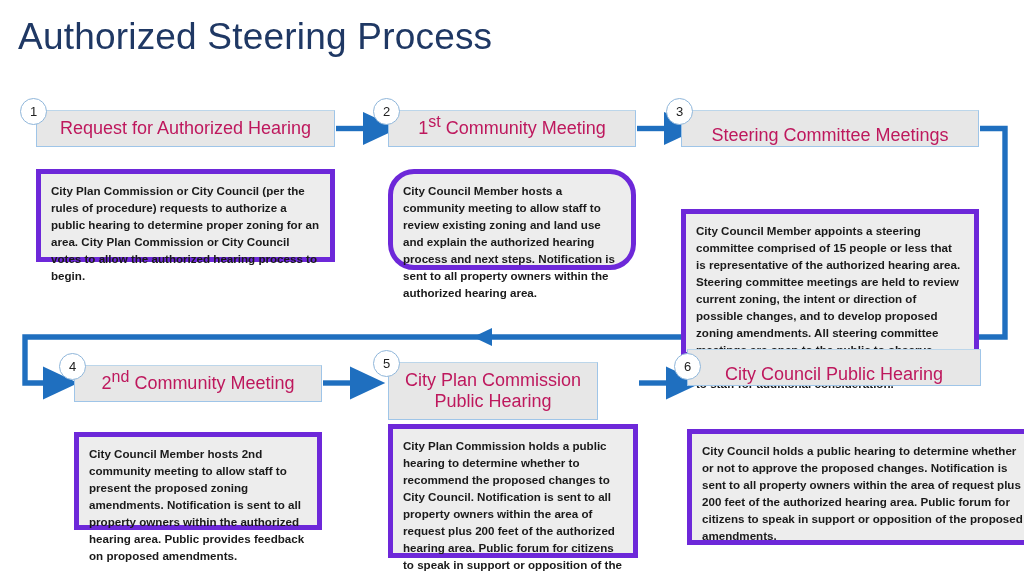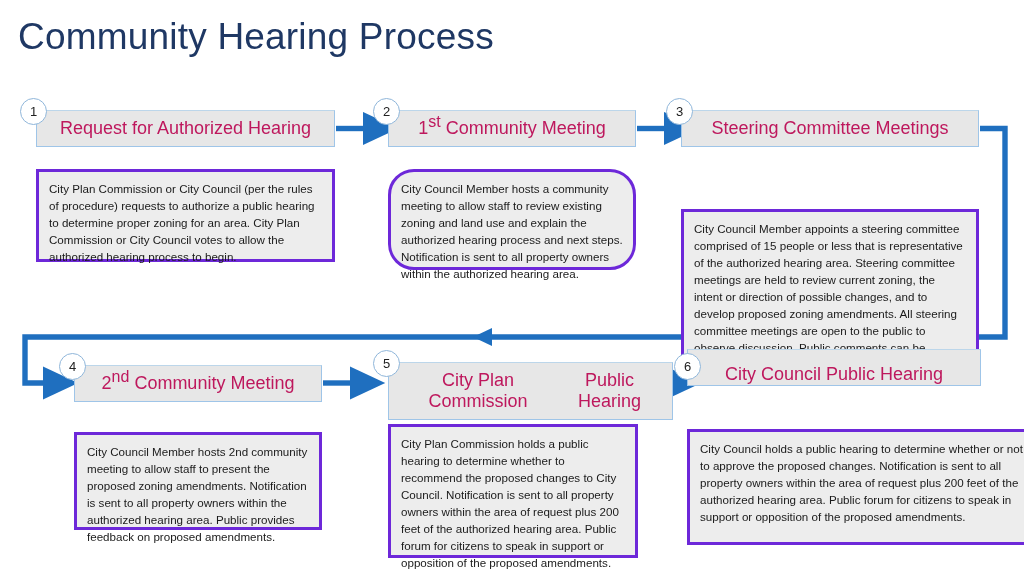--- a/index.html
+++ b/index.html
@@ -79,25 +79,26 @@
     font-size: 13px;
     display: flex;
     align-items: center;
     justify-content: center;
     z-index: 5;
   }
   .step-desc {
     position: absolute;
     box-sizing: border-box;
     background: #ededed;
-    border: 3px solid #6d28d9;
+    border: 5px solid #6d28d9;
     color: #1a1a1a;
     font-size: 11.6px;
     line-height: 1.47;
     padding: 8px 10px 6px 10px;
+    font-weight: bold;
   }
 
   
   .watermark {
     position: absolute;
     right: 6px;
     bottom: 5px;
     background: #8d8d8d;
     border-radius: 9px;
     padding: 2px 13px 4px 13px;
@@ -107,21 +108,21 @@
     letter-spacing: -0.4px;
     text-shadow: 1px 1px 1px rgba(0,0,0,0.45);
     z-index: 20;
   }
 </style>
 </head>
 <body>
 
 <div id="canvas">
 
-  <div class="page-title">Community Hearing Process</div>
+  <div class="page-title">Authorized Steering Process</div>
 
   <svg class="connectors" viewBox="0 0 1024 575" width="1024" height="575">
     <defs>
       <marker id="arrowR" markerWidth="7" markerHeight="7" refX="1" refY="3.1" orient="auto" markerUnits="strokeWidth">
         <path d="M0,0 L6.6,3.1 L0,6.2 z" fill="#1F6FBF"></path>
       </marker>
     </defs>
 
     <line x1="336" y1="128.5" x2="368" y2="128.5" stroke="#1F6FBF" stroke-width="5.4" marker-end="url(#arrowR)"></line>
 
@@ -154,21 +155,21 @@
     </div>
     <div class="step-badge" style="left:373px; top:98px;">
       <span>2</span>
     </div>
     <div class="step-desc" style="left:388px; top:169px; width:248px; height:101px;border-radius:26px;">
       <span>City Council Member hosts a community meeting to allow staff to review existing zoning and land use and explain the authorized hearing process and next steps. Notification is sent to all property owners within the authorized hearing area.</span>
     </div>
   </div>
 
   <div class="step">
-    <div class="step-header" style="left:681px; top:110px; width:298px; height:37px;">
+    <div class="step-header" style="left:681px; top:110px; width:298px; height:37px;align-items:flex-end;">
       <span>Steering Committee Meetings</span>
     </div>
     <div class="step-badge" style="left:666px; top:98px;">
       <span>3</span>
     </div>
     <div class="step-desc" style="left:681px; top:169px; width:298px; height:148px;margin-top:40px;">
       <span>City Council Member appoints a steering committee comprised of 15 people or less that is representative of the authorized hearing area. Steering committee meetings are held to review current zoning, the intent or direction of possible changes, and to develop proposed zoning amendments. All steering committee meetings are open to the public to observe discussion. Public comments can be submitted to staff for additional consideration.</span>
     </div>
   </div>
 
@@ -178,21 +179,21 @@
     </div>
     <div class="step-badge" style="left:59px; top:353px;">
       <span>4</span>
     </div>
     <div class="step-desc" style="left:74px; top:432px; width:248px; height:98px;">
       <span>City Council Member hosts 2nd community meeting to allow staff to present the proposed zoning amendments. Notification is sent to all property owners within the authorized hearing area. Public provides feedback on proposed amendments.</span>
     </div>
   </div>
 
   <div class="step">
-    <div class="step-header" style="left:388px; top:362px; width:285px; height:58px; flex-direction:row;">
+    <div class="step-header" style="left:388px; top:362px; width:210px; height:58px; flex-direction:column;">
       <span>City Plan Commission</span>
       <span>Public Hearing</span>
     </div>
     <div class="step-badge" style="left:373px; top:350px;">
       <span>5</span>
     </div>
     <div class="step-desc" style="left:388px; top:424px; width:250px; height:134px;">
       <span>City Plan Commission holds a public hearing to determine whether to recommend the proposed changes to City Council. Notification is sent to all property owners within the area of request plus 200 feet of the authorized hearing area. Public forum for citizens to speak in support or opposition of the proposed amendments.</span>
     </div>
   </div>

